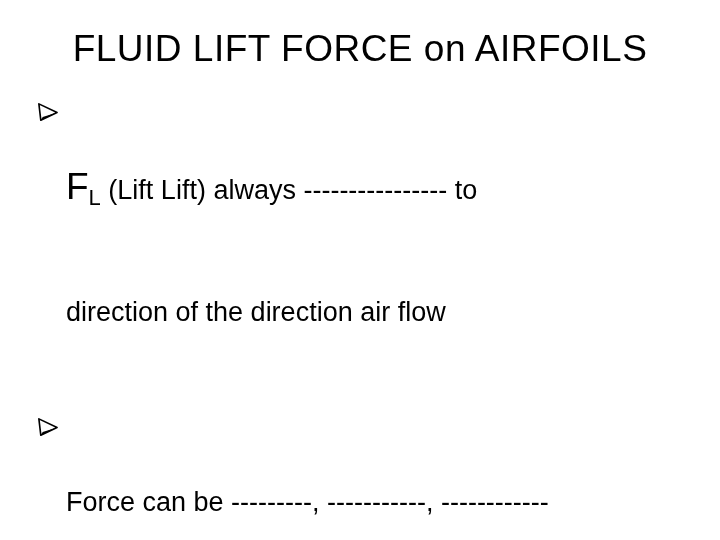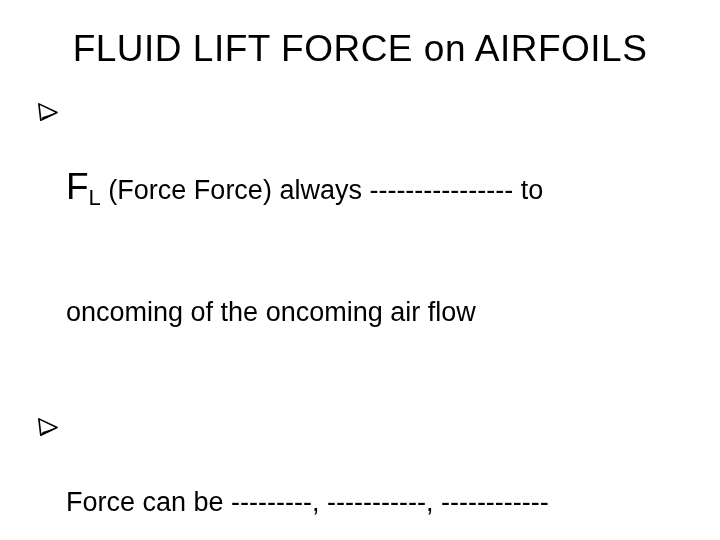--- a/index.html
+++ b/index.html
@@ -68,22 +68,22 @@
   <div class="content">
 
     <div class="bullet">
       <span class="marker">
         <svg width="23" height="23" viewBox="0 0 24 24" aria-hidden="true">
           <path d="M3 3 L22 12 L5 20 Z" fill="#ffffff" stroke="#000000" stroke-width="1.7" stroke-linejoin="round"></path>
           <path d="M7 16.8 L22 12 L5 20 Z" fill="#000000"></path>
         </svg>
       </span>
       <div class="btext">
-        <div><span class="f-big">F</span><span class="f-sub">L</span><span> (Force Force) always ---------------- to</span></div>
-        <div>oncoming of the oncoming air flow</div>
+        <div><span class="f-big">F</span><span class="f-sub">L</span><span> (Lift Lift) always ---------------- to</span></div>
+        <div>direction of the direction air flow</div>
       </div>
     </div>
 
     <div class="bullet">
       <span class="marker">
         <svg width="23" height="23" viewBox="0 0 24 24" aria-hidden="true">
           <path d="M3 3 L22 12 L5 20 Z" fill="#ffffff" stroke="#000000" stroke-width="1.7" stroke-linejoin="round"></path>
           <path d="M7 16.8 L22 12 L5 20 Z" fill="#000000"></path>
         </svg>
       </span>

